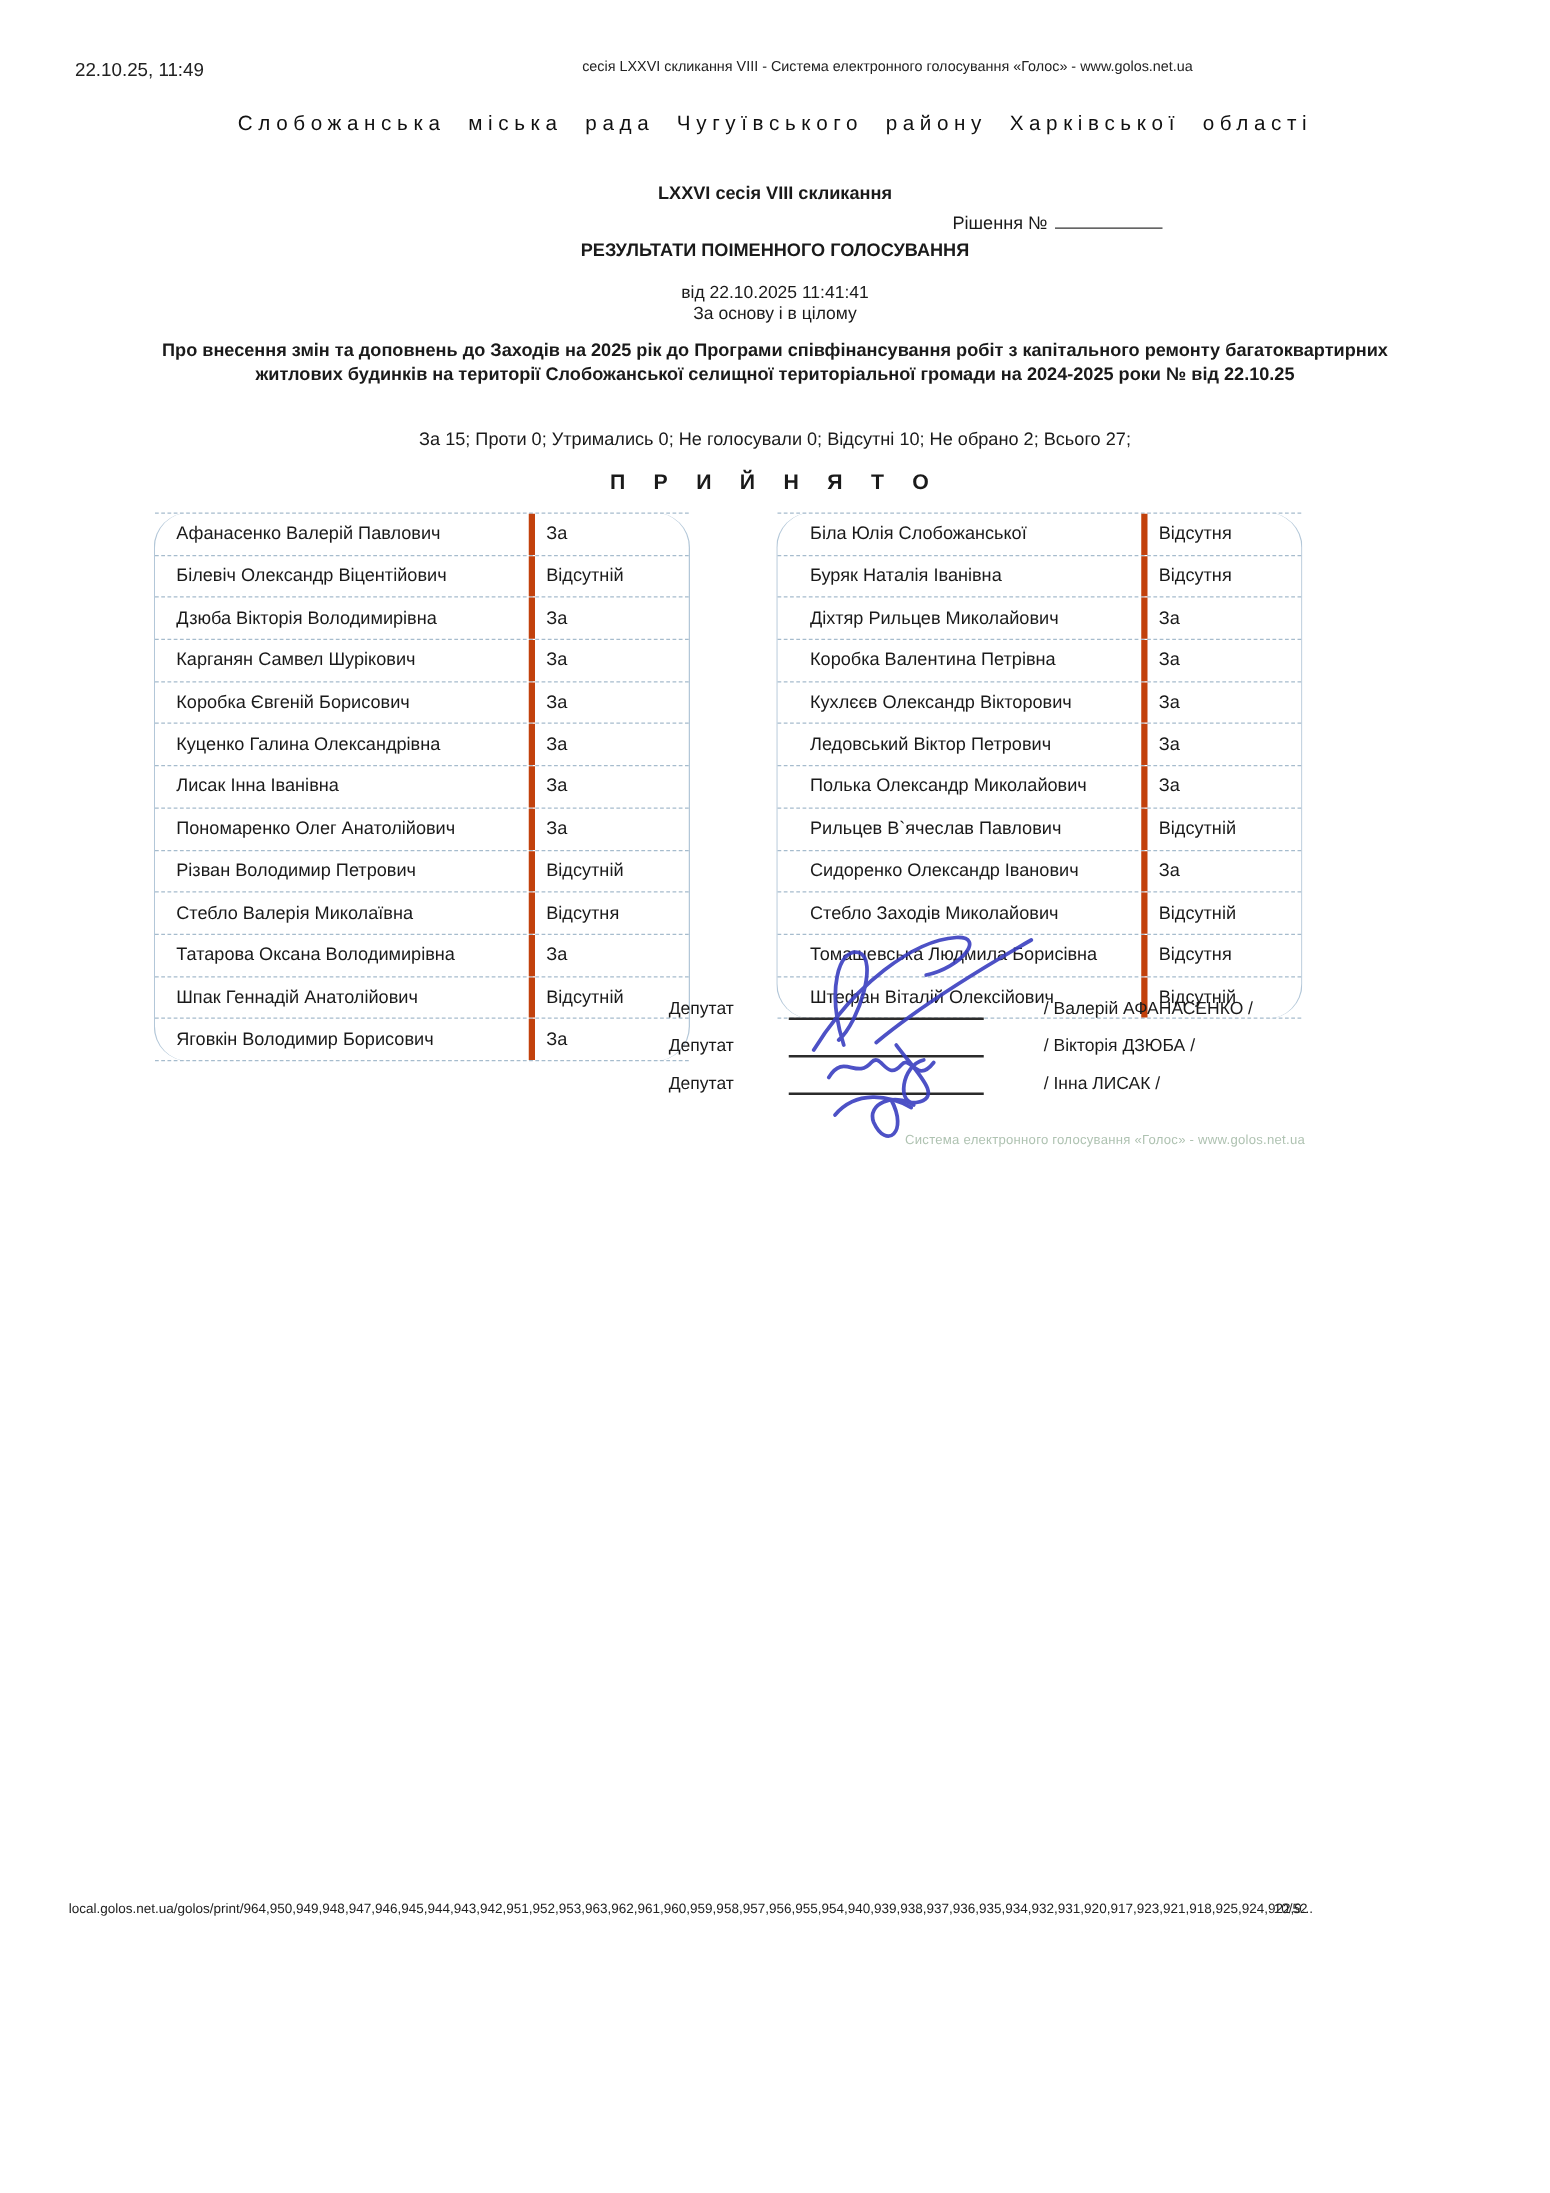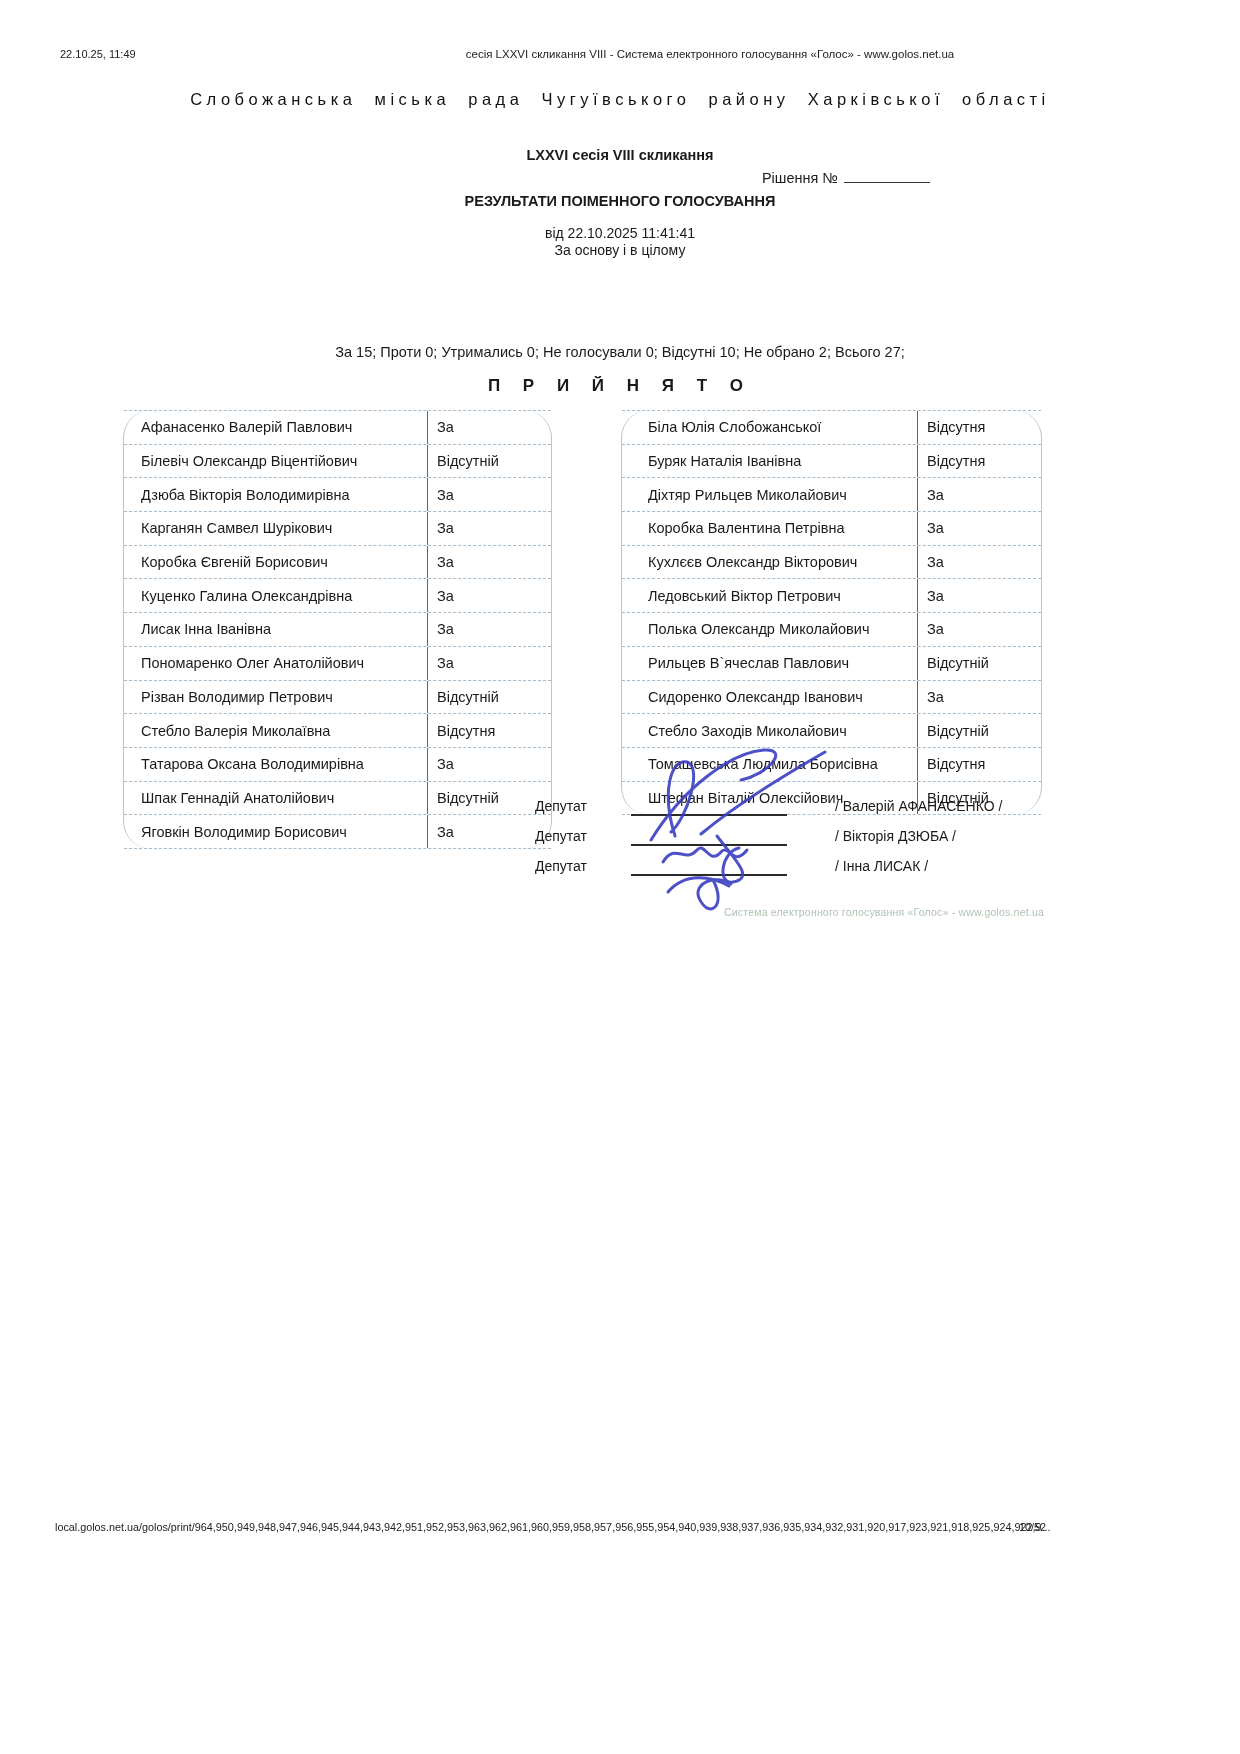--- a/index.html
+++ b/index.html
@@ -6,21 +6,21 @@
   .page{
     position:relative;
     width:1240px;height:1754px;
     margin:0 auto;
     background:#ffffff;
     font-family:"Liberation Sans", sans-serif;
     color:#1a1a1a;
     overflow:hidden;
   }
   
-  .hdr-left{position:absolute;top:48px;left:60px;font-size:11px;color:#222;}
+  .hdr-left{position:absolute;top:48px;left:60px;font-size:15px;color:#222;}
   .hdr-center{position:absolute;top:48px;left:240px;right:60px;text-align:center;font-size:11.5px;color:#222;}
 
   .council-title{
     position:absolute;top:90px;left:0;right:0;text-align:center;
     font-size:16.5px;letter-spacing:4.5px;word-spacing:9px;color:#111;
   }
   .session-line{position:absolute;top:147px;left:0;right:0;text-align:center;font-size:14.5px;font-weight:bold;}
   .decision-line{position:absolute;top:168px;right:310px;font-size:14.5px;}
   .decision-underline{display:inline-block;width:86px;border-bottom:1.6px solid #333;height:14px;margin-left:6px;}
   .results-heading{position:absolute;top:193px;left:0;right:0;text-align:center;font-size:14.5px;font-weight:bold;}
@@ -41,21 +41,21 @@
   .vtable-left{left:123px;width:427px;}
   .vtable-right{left:621px;width:419px;}
   .vrow{
     display:flex;align-items:center;height:32.7px;
     border-top:1px dashed #a6bccd;
   }
   .vrow:last-child{border-bottom:1px dashed #a6bccd;}
   .cell{white-space:nowrap;overflow:hidden;}
   .cell.name{flex:1;padding-left:17px;font-size:14.5px;}
   .vtable-right .cell.name{padding-left:26px;}
-  .cell.vote{width:114px;border-left:1px solid #c2410c;padding-left:9px;font-size:14.5px;align-self:stretch;display:flex;align-items:center;}
+  .cell.vote{width:114px;border-left:5px solid #c2410c;padding-left:9px;font-size:14.5px;align-self:stretch;display:flex;align-items:center;}
 
   
   .sig-block{position:absolute;top:786px;left:535px;}
   .sig-row{display:flex;align-items:flex-end;height:30px;}
   .sig-label{width:96px;font-size:14px;padding-bottom:2px;}
   .sig-line{width:156px;border-bottom:2px solid #2b2b2b;height:16px;}
   .sig-name{font-size:14px;padding-left:48px;padding-bottom:2px;white-space:nowrap;}
   .sig-ink{position:absolute;top:-46px;left:78px;pointer-events:none;}
 
   .watermark{
@@ -79,20 +79,21 @@
 
   <div class="session-line">LXXVI сесія VIII скликання</div>
 
   <div class="decision-line">
     <span>Рішення №</span><span class="decision-underline"></span>
   </div>
 
   <div class="results-heading">РЕЗУЛЬТАТИ ПОІМЕННОГО ГОЛОСУВАННЯ</div>
   <div class="date-line">від 22.10.2025 11:41:41</div>
   <div class="basis-line">За основу і в цілому</div>
+  <div class="subject">Про внесення змін та доповнень до Заходів на 2025 рік до Програми співфінансування робіт з капітального ремонту багатоквартирних житлових будинків на території Слобожанської селищної територіальної громади на 2024-2025 роки № від 22.10.25</div>
   <div class="totals-line">За 15; Проти 0; Утримались 0; Не голосували 0; Відсутні 10; Не обрано 2; Всього 27;</div>
   <div class="accepted">П Р И Й Н Я Т О</div>
 
   <div class="vtable vtable-left" id="vote-table-left">
       <div class="vrow">
         <div class="cell name">Афанасенко Валерій Павлович</div>
         <div class="cell vote">За</div>
       </div>
       <div class="vrow">
         <div class="cell name">Білевіч Олександр Віцентійович</div>

